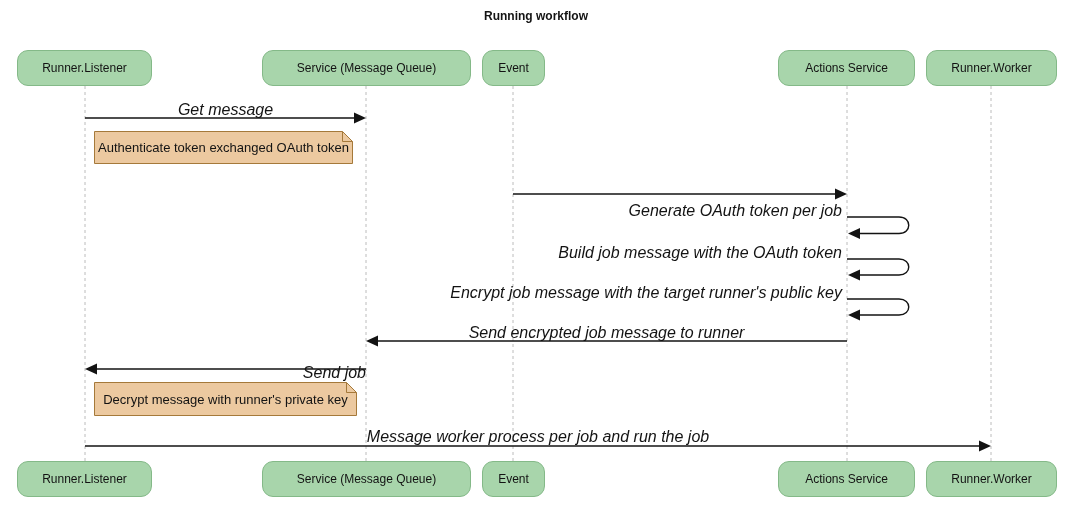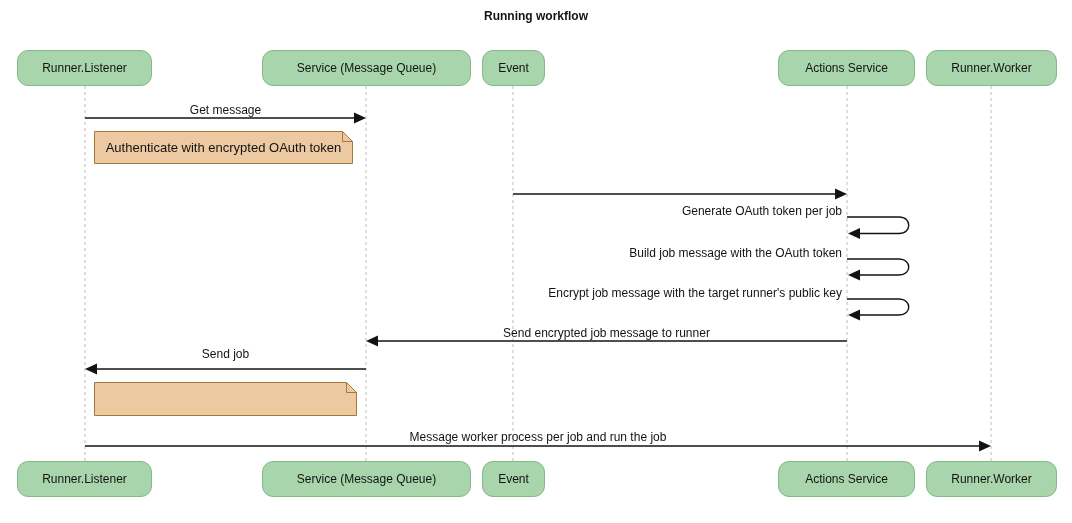--- a/index.html
+++ b/index.html
@@ -33,22 +33,23 @@
   .actor{
     position:absolute;height:36px;
     background:var(--actor-fill);
     border:1px solid var(--actor-border);
     border-radius:11px;
     display:flex;align-items:center;justify-content:center;
     font-size:12px;color:var(--text);
     white-space:nowrap;
   }
   .msg-label{
-    position:absolute;font-size:12px;line-height:14px;color:var(--text);
+    position:absolute;font-size:16px;line-height:14px;color:var(--text);
     white-space:nowrap;
+    font-style:italic;
   }
   .center{text-align:center;}
   .right{text-align:right;}
   .note{
     position:absolute;
     display:flex;align-items:center;justify-content:center;
     font-size:13px;color:var(--text);white-space:nowrap;
   }
   .note svg{position:absolute;left:0;top:0;}
   .note .note-shape{fill:var(--note-fill);stroke:var(--note-border);stroke-width:1;}
@@ -125,31 +126,32 @@
     </div>
   <div class="actor" style="left:926px;top:461px;width:131px;">
       <span>Runner.Worker</span>
     </div>
 
   <div class="msg-label center" style="left:85px;top:103px;width:281px;">Get message</div>
   <div class="msg-label right" style="left:342px;top:246px;width:500px;">Build job message with the OAuth token</div>
   <div class="msg-label right" style="left:342px;top:204px;width:500px;">Generate OAuth token per job</div>
   <div class="msg-label right" style="left:342px;top:286px;width:500px;">Encrypt job message with the target runner's public key</div>
   <div class="msg-label center" style="left:366px;top:326px;width:481px;">Send encrypted job message to runner</div>
-  <div class="msg-label center" style="left:85px;top:347px;width:281px;">Send job</div>
+  <div class="msg-label center" style="left:85px;top:366px;width:281px;text-align:right;">Send job</div>
   <div class="msg-label center" style="left:85px;top:430px;width:906px;">Message worker process per job and run the job</div>
 
   <div class="note" style="left:94px;top:131px;width:259px;height:33px;">
     <svg width="259" height="33">
       <path class="note-shape" d="M0.5,0.5 H248.5 L258.5,10.5 V32.5 H0.5 Z"></path>
       <path class="note-fold" d="M248.5,0.5 V10.5 H258.5"></path>
     </svg>
-    <span>Authenticate with encrypted OAuth token</span>
+    <span>Authenticate token exchanged OAuth token</span>
   </div>
 
   <div class="note" style="left:94px;top:382px;width:263px;height:34px;">
     <svg width="263" height="34">
       <path class="note-shape" d="M0.5,0.5 H252.5 L262.5,10.5 V33.5 H0.5 Z"></path>
       <path class="note-fold" d="M252.5,0.5 V10.5 H262.5"></path>
     </svg>
+    <span>Decrypt message with runner's private key</span>
   </div>
 
 </div>
 
 </body></html>

